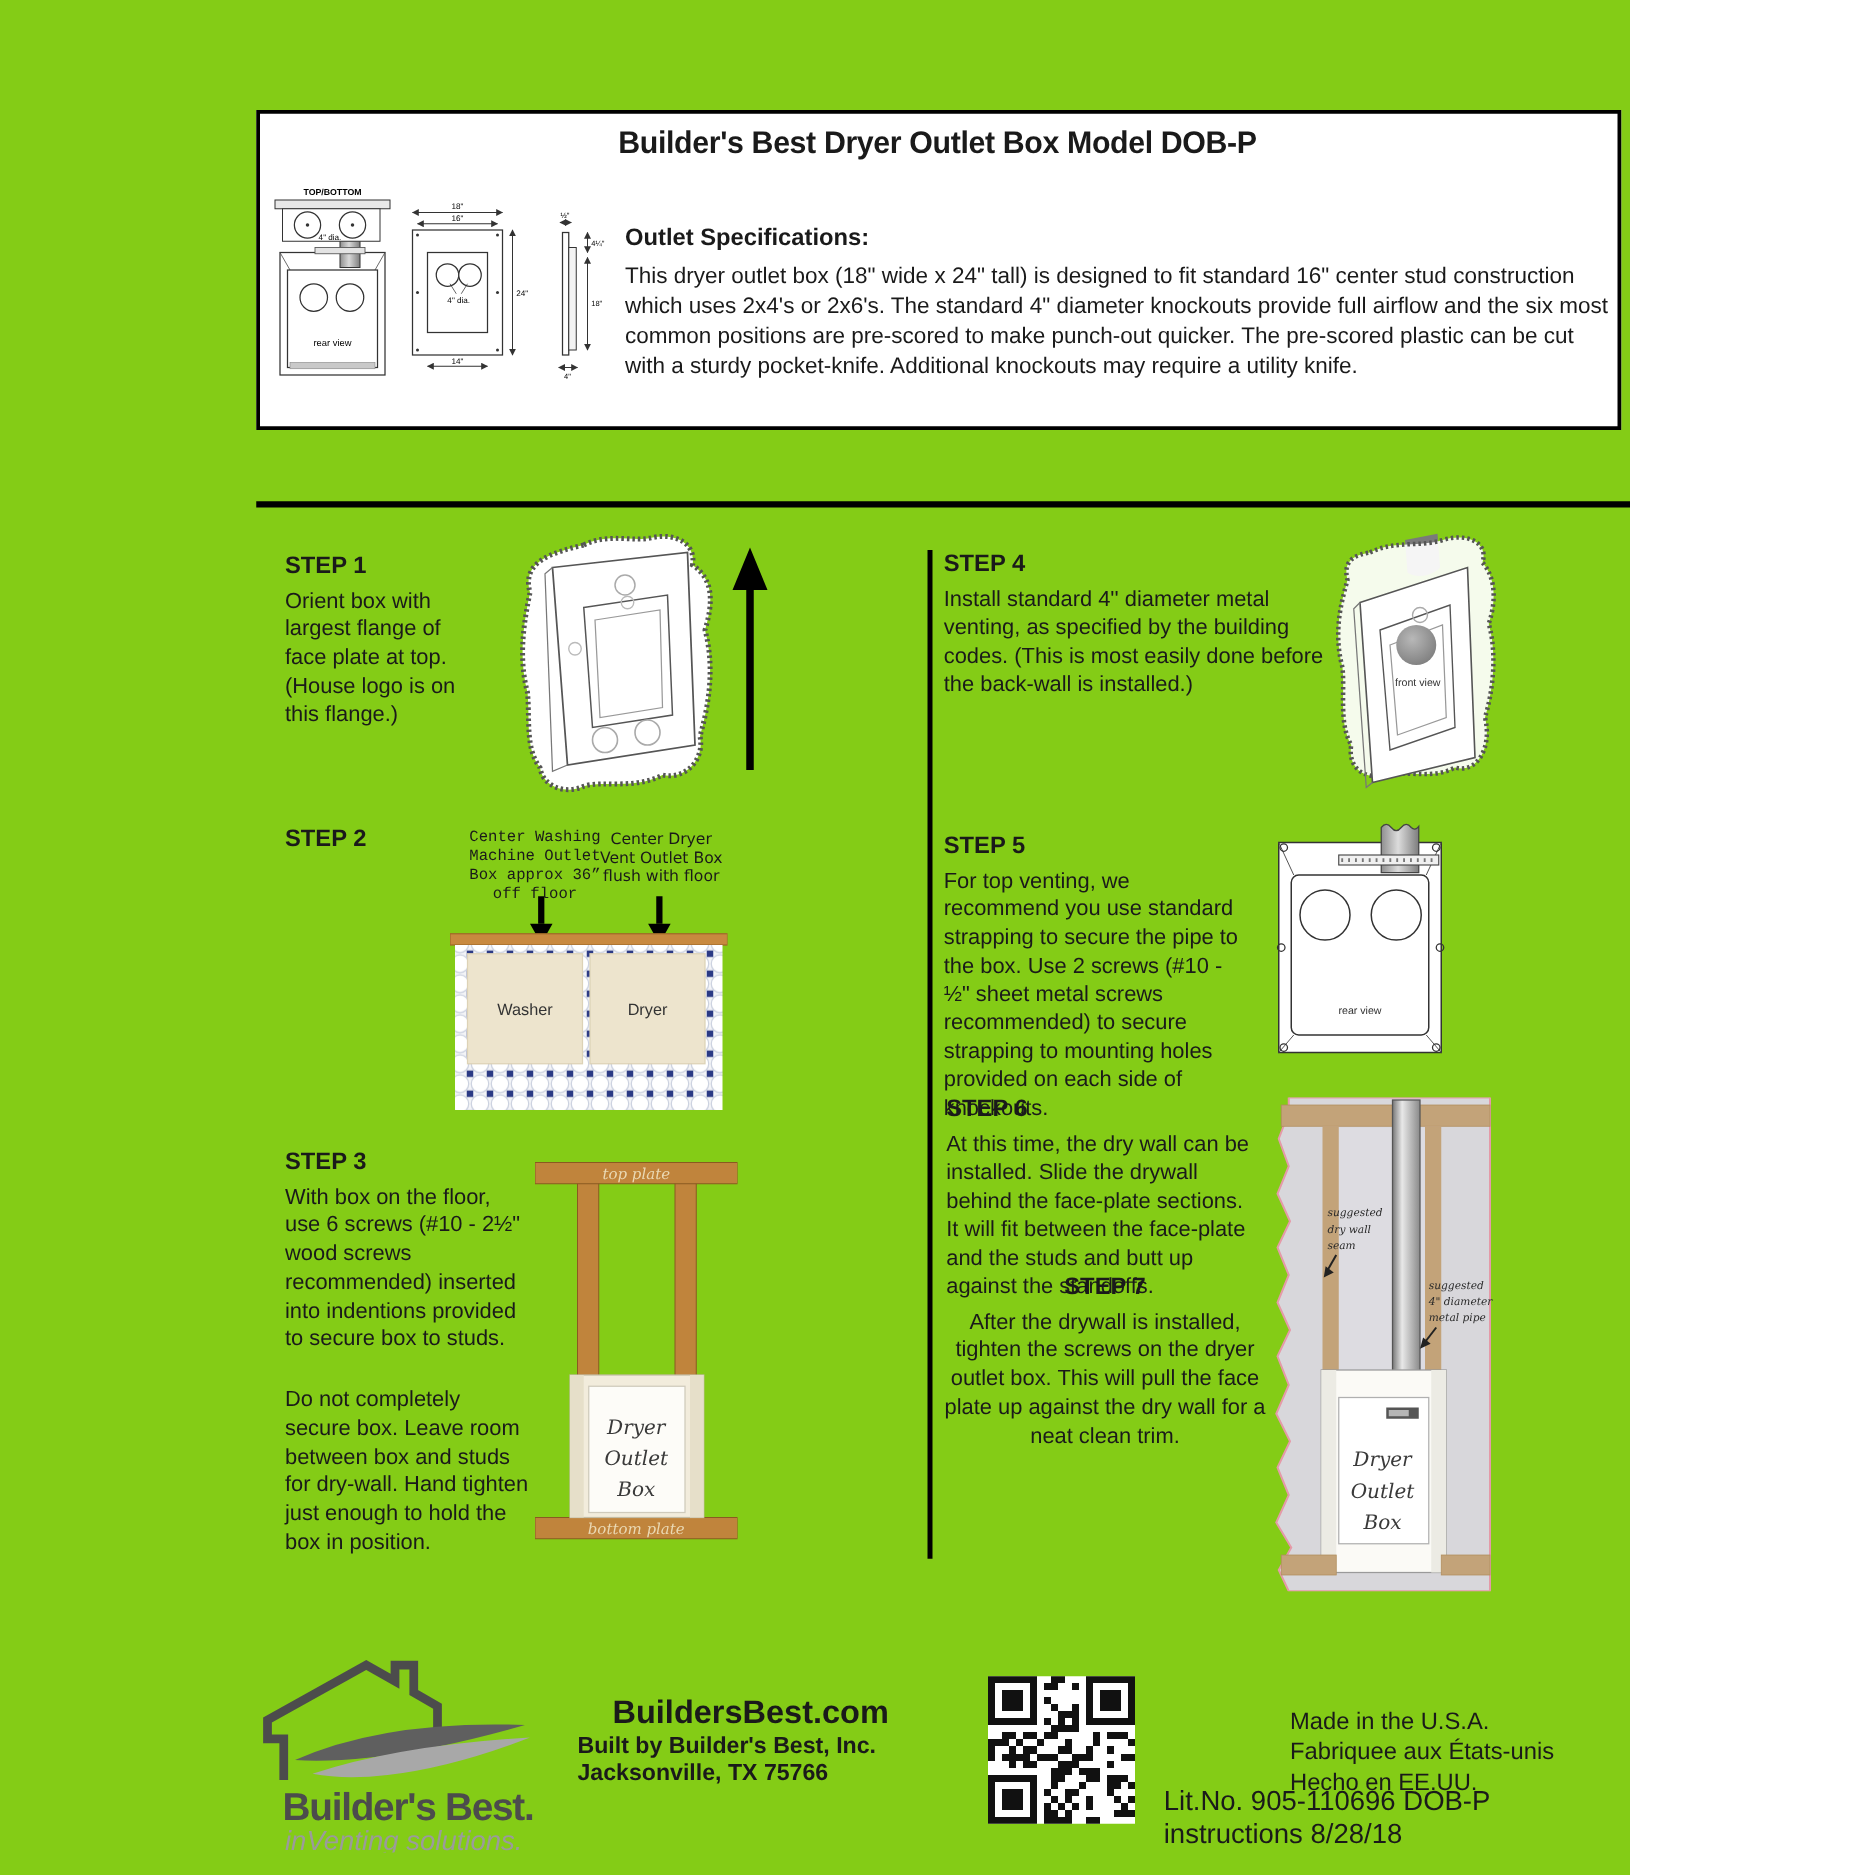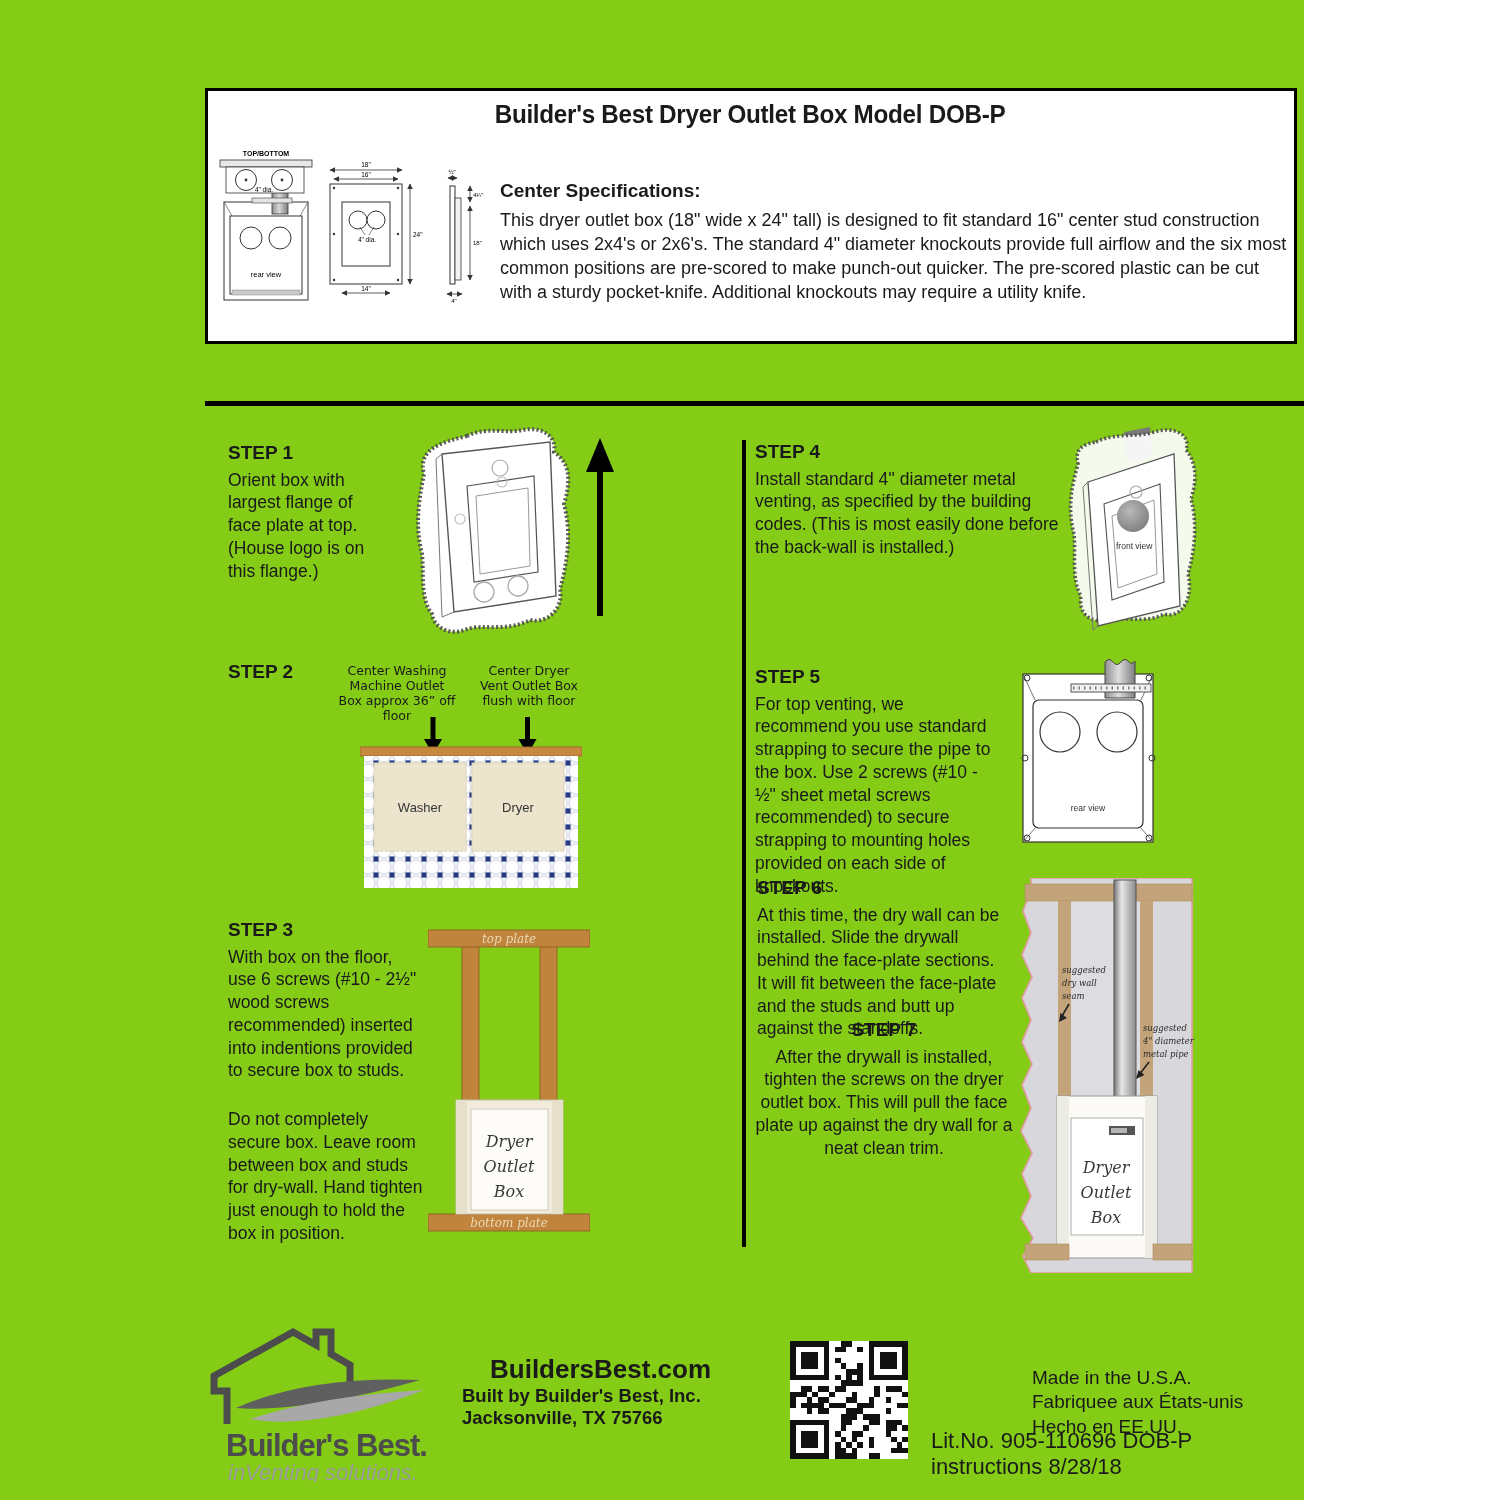--- a/index.html
+++ b/index.html
@@ -22,21 +22,21 @@
   .step p{margin:0;}
   .step p + p{margin-top:26px;}
   .s1{left:228px;top:441px;width:160px;}
   .s2{left:228px;top:660px;width:148px;}
   .s3{left:228px;top:918px;width:196px;}
   .s4{left:755px;top:440px;width:314px;}
   .s5{left:755px;top:665px;width:240px;}
   .s6{left:757px;top:876px;width:248px;}
   .s7{left:755px;top:1018px;width:258px;text-align:center;}
   .note{font-size:12.5px;line-height:1.2;text-align:center;font-family:"DejaVu Sans",sans-serif;}
-  .note-l{left:338px;top:663px;width:118px;}
+  .note-l{left:369px;top:663px;width:118px;font-family:Liberation Mono, monospace;}
   .note-r{left:476px;top:663px;width:106px;}
   
   .f-center{left:462px;top:1354px;font-weight:bold;}
   .f-site{font-size:26px;line-height:1.2;margin-left:28px;}
   .f-co{font-size:18.5px;line-height:1.18;}
   .f-made{left:1032px;top:1366px;font-size:19px;line-height:1.28;}
   .f-lit{left:931px;top:1428px;font-size:22px;}
   svg text{font-family:"Liberation Sans",sans-serif;}
   .hand{font-family:"DejaVu Serif",serif;font-style:italic;}
 </style>
@@ -113,21 +113,21 @@
       <line x1="252" y1="40" x2="252" y2="56" stroke="#333" stroke-width=".8" marker-start="url(#mA)" marker-end="url(#mA)"></line>
       <text x="255" y="51" font-size="6">4¼"</text>
       <line x1="252" y1="60" x2="252" y2="134" stroke="#333" stroke-width=".8" marker-start="url(#mA)" marker-end="url(#mA)"></line>
       <text x="255" y="99" font-size="6">18"</text>
       <line x1="229" y1="148" x2="244" y2="148" stroke="#333" stroke-width=".8" marker-start="url(#mA)" marker-end="url(#mA)"></line>
       <text x="236" y="157" font-size="6" text-anchor="middle">4"</text>
     </g>
   </svg>
 
   <div class="abs specs">
-    <h3>Center Specifications:</h3>
+    <h3>Outlet Specifications:</h3>
     <p>This dryer outlet box (18" wide x 24" tall) is designed to fit standard 16" center stud construction which uses 2x4's or 2x6's. The standard 4" diameter knockouts provide full airflow and the six most common positions are pre-scored to make punch-out quicker. The pre-scored plastic can be cut with a sturdy pocket-knife. Additional knockouts may require a utility knife.</p>
   </div>
 
   <div class="abs rule-h"></div>
   <div class="abs rule-v"></div>
 
   <div class="abs step s1">
     <div class="h">STEP 1</div>
     <p>Orient box with largest flange of face plate at top. (House logo is on this flange.)</p>
   </div>

